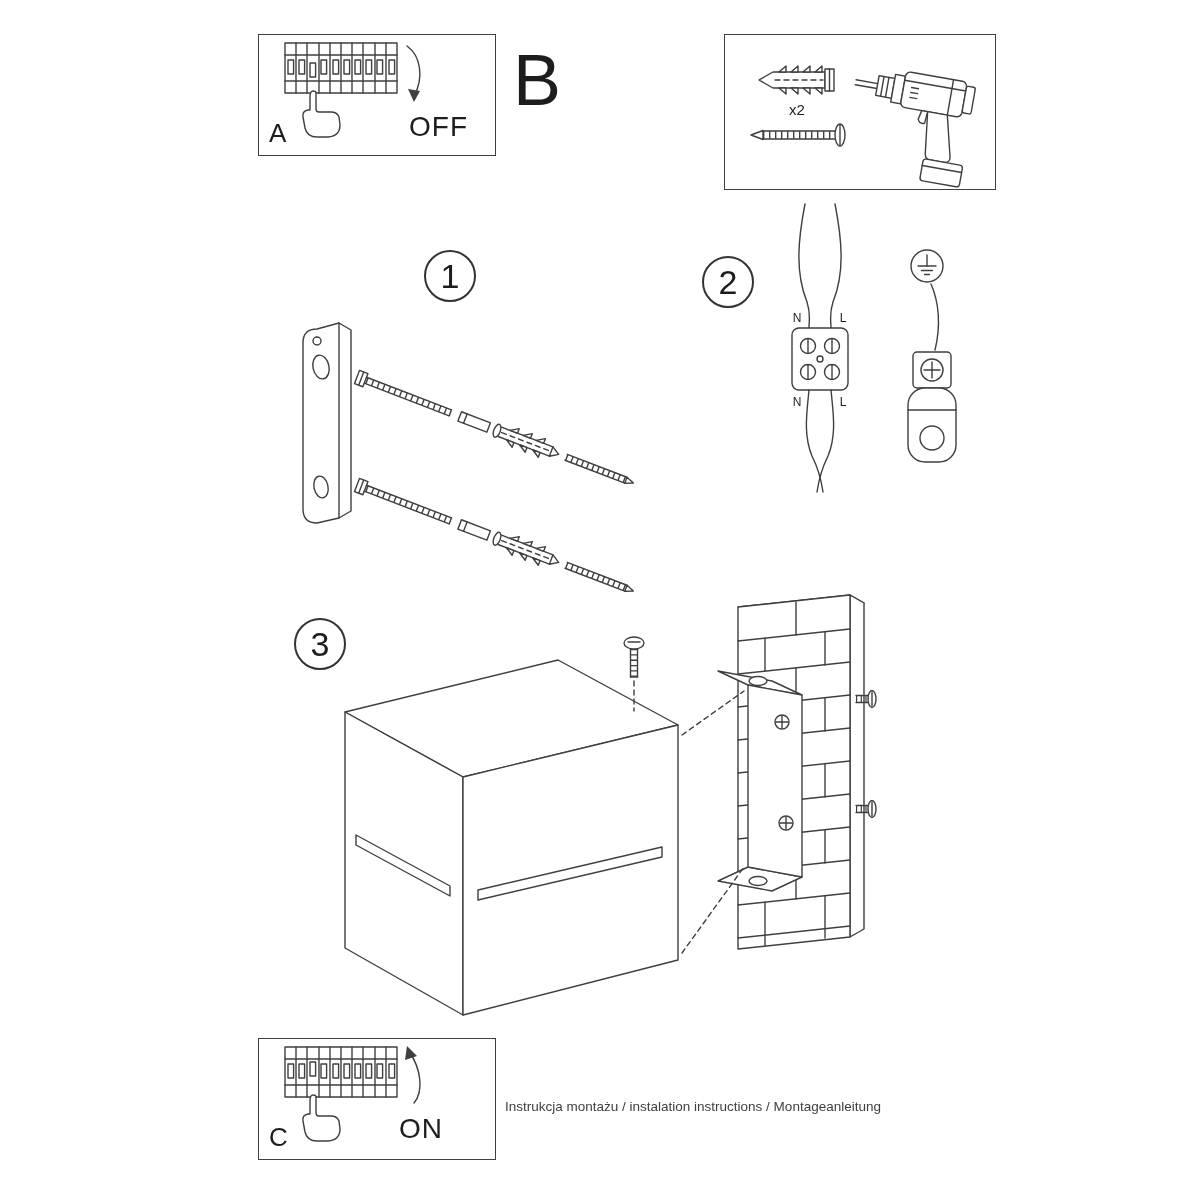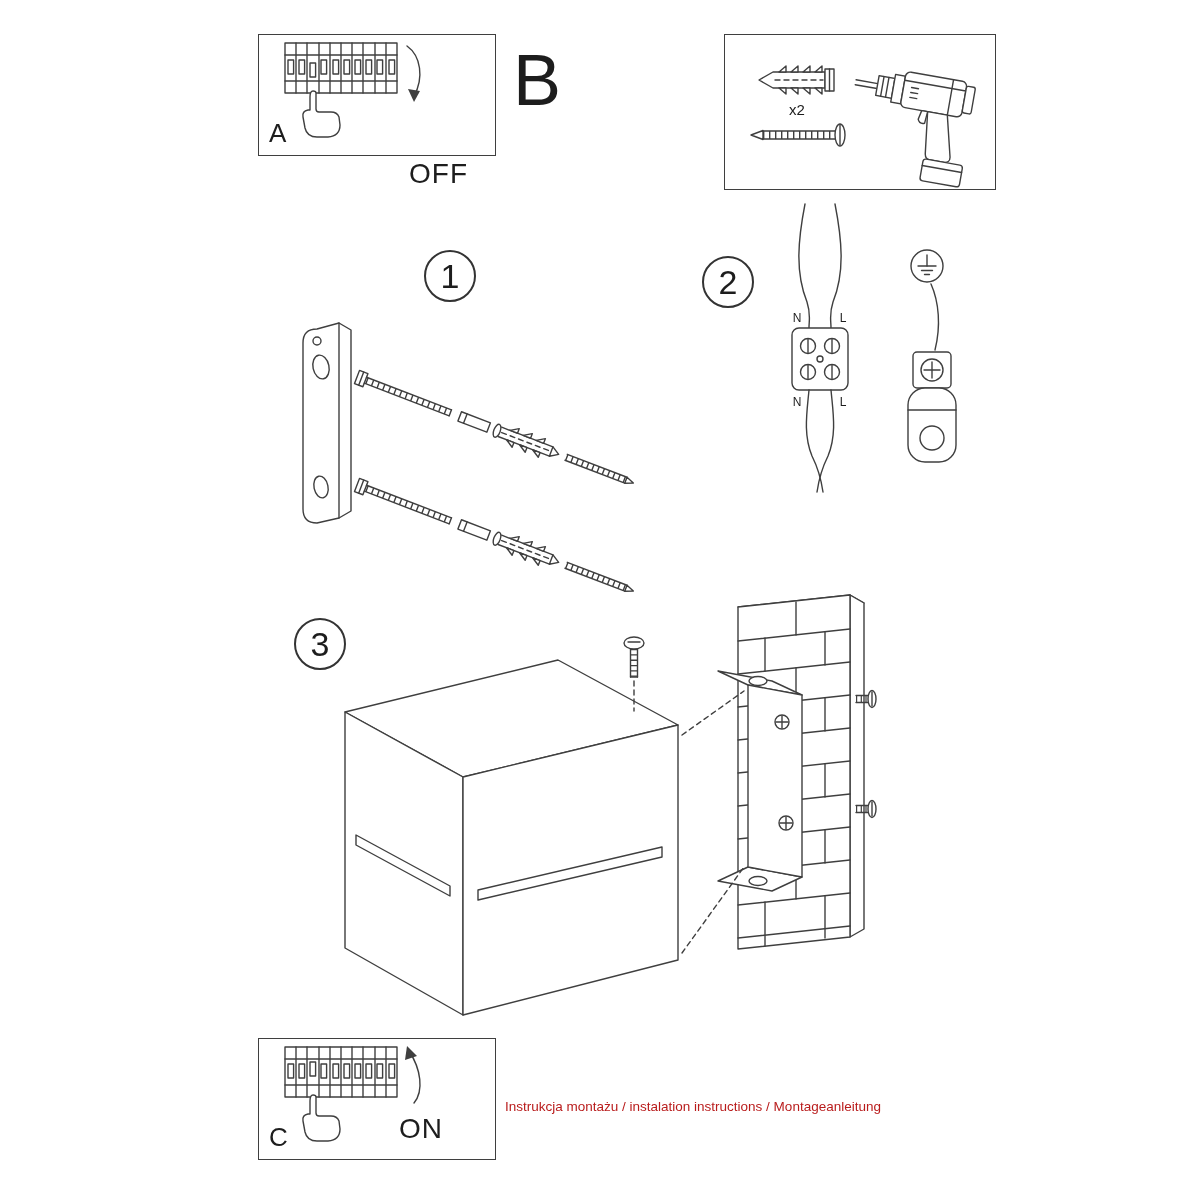--- a/index.html
+++ b/index.html
@@ -13,21 +13,21 @@
   .wf { fill:#ffffff; }
   .thread { stroke:#3f3f3f; stroke-linecap:butt; fill:none; }
   .dash { stroke-dasharray:5 4; }
   .step-circle { position:absolute; width:52px; height:52px; border:2.4px solid #333;
     border-radius:50%; display:flex; align-items:center; justify-content:center;
     font-size:34px; color:#1d1d1d; background:#fff; }
   .corner-label { position:absolute; left:10px; bottom:6px; font-size:26px; color:#1d1d1d; }
   .action-label { position:absolute; font-size:28px; font-weight:500; letter-spacing:1px; color:#1d1d1d; }
   .big-letter { position:absolute; left:513px; top:44px; font-size:72px; font-weight:500;
     line-height:1; color:#1d1d1d; }
-  .footer { position:absolute; left:505px; top:1097px; font-size:13.5px; line-height:1.55; color:#b91c1c; }
+  .footer { position:absolute; left:505px; top:1097px; font-size:13.5px; line-height:1.55; color:#404040; }
   text { font-family:"Liberation Sans", sans-serif; fill:#1d1d1d; stroke:none; }
 </style>
 </head>
 <body>
 
 <div class="sheet">
 
   <div class="box" style="left:258px; top:34px; width:238px; height:122px;">
     <svg class="abs" style="left:12px; top:6px;" width="150" height="104" viewBox="0 0 150 104">
       <g class="ln">
@@ -53,21 +53,21 @@
           <rect class="wf" x="95" y="19" width="5.6" height="14"></rect>
         <rect class="wf" x="106" y="19" width="5.6" height="14"></rect>
           <rect class="wf" x="118" y="19" width="5.6" height="14"></rect>
       </g>
       <path class="ln wf" d="M45,52 L45,68 Q45,71 48,71 L60,71 Q66,71 68,76 L69,84 Q69,95 57,96 L46,96 Q36,96 34,87 L32,76 Q31,70 37,69 L39,69 L39,56 Q39,50 42,50 Q45,50 45,52 Z"></path>
     </svg>
     <svg class="abs" style="left:140px; top:6px;" width="30" height="64" viewBox="0 0 30 64">
       <path class="ln" d="M8,5 C22,15 25,37 15,55"></path>
       <polygon points="15,61 9,48 21,50" fill="#3f3f3f"></polygon>
     </svg>
-    <div class="action-label" style="left:150px; top:76px;margin-top:47px;">OFF</div>
+    <div class="action-label" style="left:150px; top:76px;">OFF</div>
     <div class="corner-label">A</div>
   </div>
 
   <div class="big-letter">B</div>
 
   <div class="box" style="left:724px; top:34px; width:272px; height:156px;padding-left:30px;">
     <svg class="abs" style="left:0; top:0;" width="270" height="154" viewBox="0 0 270 154">
 
       <g transform="translate(28,28)">
         <path class="ln wf" d="M6,17 L20,9 L72,9 L72,25 L20,25 Z"></path>

